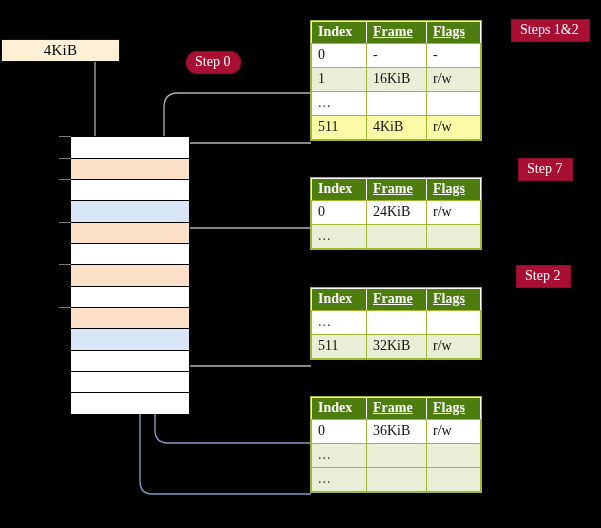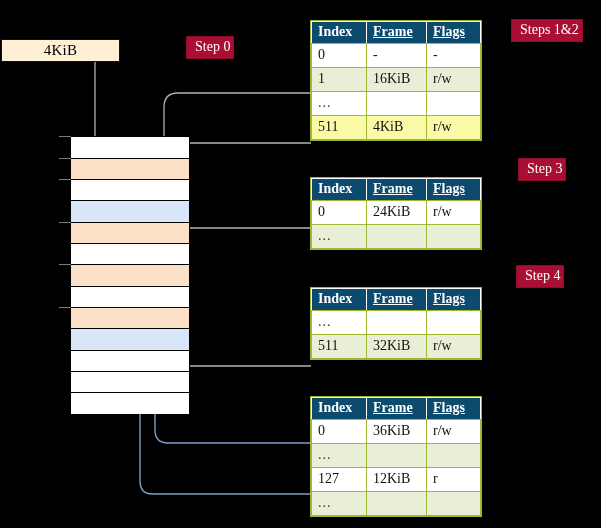--- a/index.html
+++ b/index.html
@@ -48,39 +48,39 @@
     position:absolute;
     height:1px;background:#7a7a7a;
   }
 
   
   .badge{
     position:absolute;
     background:#a90f32;
     color:#ffffff;
     font-size:14px;
-    padding:3px 4px 4px 9px;
+    padding:3px 11px 4px 9px;
     box-sizing:border-box;
     white-space:nowrap;
     line-height:1.15;
     text-align:center;
     box-shadow:0 0 0 1px #8d0c2a inset;
   }
 
   
   .ptable{
     position:absolute;
     border-collapse:collapse;
     background:#ffffff;
     font-size:14px;
     table-layout:fixed;
     box-shadow:0 0 0 1px #9eb832;
   }
   .ptable th{
-    background:#0c4a6e;
+    background:#4d7c0f;
     color:#ffffff;
     font-weight:bold;
     text-align:left;
     padding:2px 5px 3px 6px;
     border:1px solid #ffffff;
     border-bottom:1px solid #9eb832;
     font-size:14px;
     height:20px;
     box-sizing:border-box;
   }
@@ -161,34 +161,34 @@
     <div class="memrow last" style="top:256px;height:21px;"></div>
   </div>
 
   <div class="tick" style="left:59px;top:136px;width:12px;"></div>
   <div class="tick" style="left:59px;top:158px;width:12px;"></div>
   <div class="tick" style="left:59px;top:179px;width:12px;"></div>
   <div class="tick" style="left:59px;top:222px;width:12px;"></div>
   <div class="tick" style="left:59px;top:264px;width:12px;"></div>
   <div class="tick" style="left:59px;top:307px;width:12px;"></div>
 
-  <div class="badge" style="left:186px;top:36px;">
+  <div class="badge" style="left:186px;top:51px;border-radius:11px;">
     <span>Step 0</span>
   </div>
 
   <div class="badge" style="left:511px;top:19px;">
     <span>Steps 1&amp;2</span>
   </div>
 
   <div class="badge" style="left:518px;top:158px;">
-    <span>Step 3</span>
+    <span>Step 7</span>
   </div>
 
   <div class="badge" style="left:516px;top:265px;">
-    <span>Step 4</span>
+    <span>Step 2</span>
   </div>
 
   <table class="ptable" style="left:311px;top:21px;width:169px;">
     <thead>
       <tr>
         <th class="col-index">Index</th>
         <th class="col-frame">Frame</th>
         <th class="col-flags">Flags</th>
       </tr>
     </thead>
@@ -272,25 +272,20 @@
       <tr>
         <td>0</td>
         <td>36KiB</td>
         <td>r/w</td>
       </tr>
       <tr class="alt">
         <td class="dots">...</td>
         <td></td>
         <td></td>
       </tr>
-      <tr>
-        <td>127</td>
-        <td>12KiB</td>
-        <td>r</td>
-      </tr>
       <tr class="alt">
         <td class="dots">...</td>
         <td></td>
         <td></td>
       </tr>
     </tbody>
   </table>
 
 </div>
 

